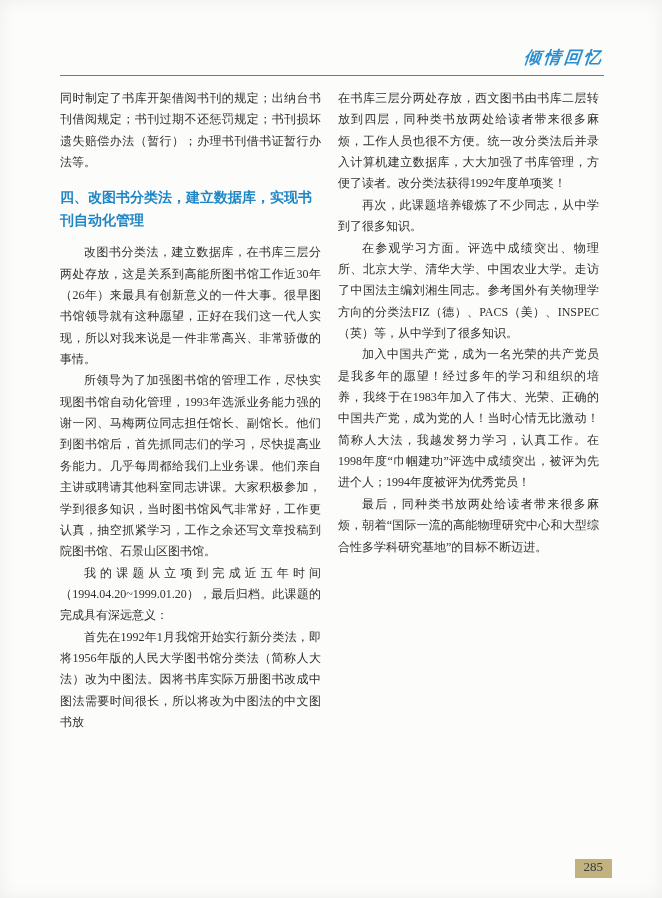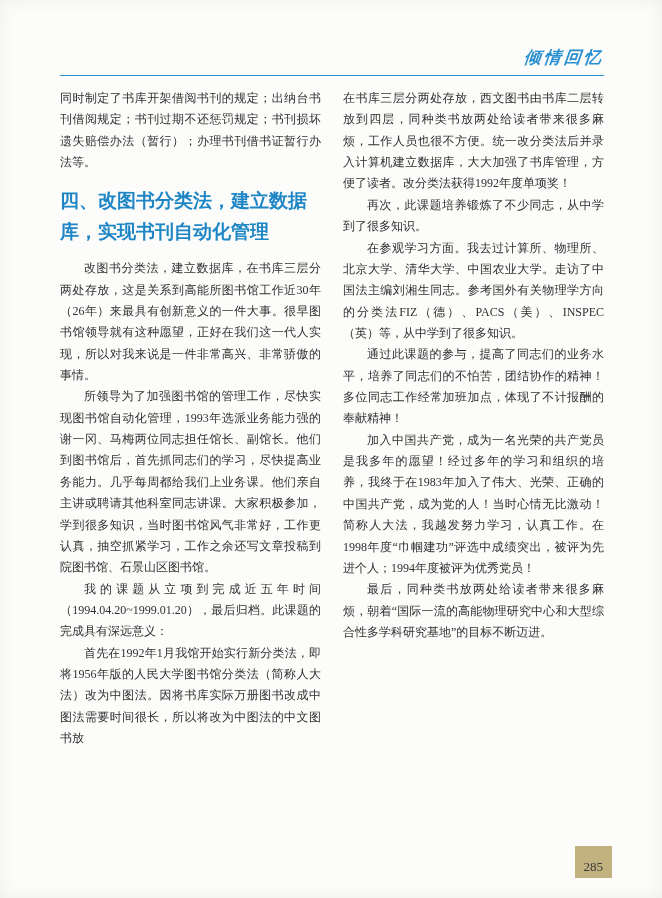--- a/index.html
+++ b/index.html
@@ -35,54 +35,54 @@
     letter-spacing: 3px;
     transform: skewX(-6deg);
   }
   .header-rule {
     border: none;
     border-top: 1.5px solid #2a8fd0;
     margin-bottom: 12px;
   }
   .columns {
     display: flex;
-    gap: 22px;
+    gap: 17px;
   }
   .column {
     width: 261px;
     font-size: 12px;
     line-height: 1.78;
     text-align: justify;
     text-justify: inter-ideograph;
   }
   .column p {
     text-indent: 2em;
     margin: 0;
   }
   .column p.noindent {
     text-indent: 0;
   }
   .section-heading {
     font-family: "Liberation Sans", "DejaVu Sans", sans-serif;
     color: #1f86c6;
     font-weight: bold;
-    font-size: 19px;
+    font-size: 14px;
     line-height: 1.6;
     margin: 13px 0 11px 0;
     text-align: left;
   }
   .page-number-badge {
     position: absolute;
     right: 50px;
     bottom: 20px;
     background: #c2b280;
     color: #3a3a3a;
     font-family: "Liberation Serif", serif;
     font-size: 13px;
-    padding: 13px 9px 3px 9px;
+    padding: 0 9px 3px 9px;
   }
 </style>
 </head>
 <body>
 
 <div class="page">
   <div class="content">
 
     <div class="page-header">
       <span class="header-title">倾情回忆</span>
@@ -96,22 +96,21 @@
         <h2 class="section-heading">四、改图书分类法，建立数据库，实现书刊自动化管理</h2>
         <p>改图书分类法，建立数据库，在书库三层分两处存放，这是关系到高能所图书馆工作近30年（26年）来最具有创新意义的一件大事。很早图书馆领导就有这种愿望，正好在我们这一代人实现，所以对我来说是一件非常高兴、非常骄傲的事情。</p>
         <p>所领导为了加强图书馆的管理工作，尽快实现图书馆自动化管理，1993年选派业务能力强的谢一冈、马梅两位同志担任馆长、副馆长。他们到图书馆后，首先抓同志们的学习，尽快提高业务能力。几乎每周都给我们上业务课。他们亲自主讲或聘请其他科室同志讲课。大家积极参加，学到很多知识，当时图书馆风气非常好，工作更认真，抽空抓紧学习，工作之余还写文章投稿到院图书馆、石景山区图书馆。</p>
         <p>我的课题从立项到完成近五年时间（1994.04.20~1999.01.20），最后归档。此课题的完成具有深远意义：</p>
         <p>首先在1992年1月我馆开始实行新分类法，即将1956年版的人民大学图书馆分类法（简称人大法）改为中图法。因将书库实际万册图书改成中图法需要时间很长，所以将改为中图法的中文图书放</p>
       </div>
 
       <div class="column">
         <p class="noindent">在书库三层分两处存放，西文图书由书库二层转放到四层，同种类书放两处给读者带来很多麻烦，工作人员也很不方便。统一改分类法后并录入计算机建立数据库，大大加强了书库管理，方便了读者。改分类法获得1992年度单项奖！</p>
         <p>再次，此课题培养锻炼了不少同志，从中学到了很多知识。</p>
-        <p>在参观学习方面。我去过计算所、物理所、北京大学、清华大学、中国农业大学。走访了中国法主编刘湘生同志。参考国外有关物理学方向的分类法FIZ（德）、PACS（美）、INSPEC（英）等，从中学到了很多知识。</p>
-        <p>通过此课题的参与，提高了同志们的业务水平，培养了同志们的不怕苦，团结协作的精神！多位同志工作经常加班加点，体现了不计报酬的奉献精神！</p>
+        <p>在参观学习方面。评选中成绩突出、物理所、北京大学、清华大学、中国农业大学。走访了中国法主编刘湘生同志。参考国外有关物理学方向的分类法FIZ（德）、PACS（美）、INSPEC（英）等，从中学到了很多知识。</p>
         <p>加入中国共产党，成为一名光荣的共产党员是我多年的愿望！经过多年的学习和组织的培养，我终于在1983年加入了伟大、光荣、正确的中国共产党，成为党的人！当时心情无比激动！简称人大法，我越发努力学习，认真工作。在1998年度“巾帼建功”评选中成绩突出，被评为先进个人；1994年度被评为优秀党员！</p>
         <p>最后，同种类书放两处给读者带来很多麻烦，朝着“国际一流的高能物理研究中心和大型综合性多学科研究基地”的目标不断迈进。</p>
       </div>
 
     </div>
   </div>
 
   <div class="page-number-badge">285</div>
 </div>
 

